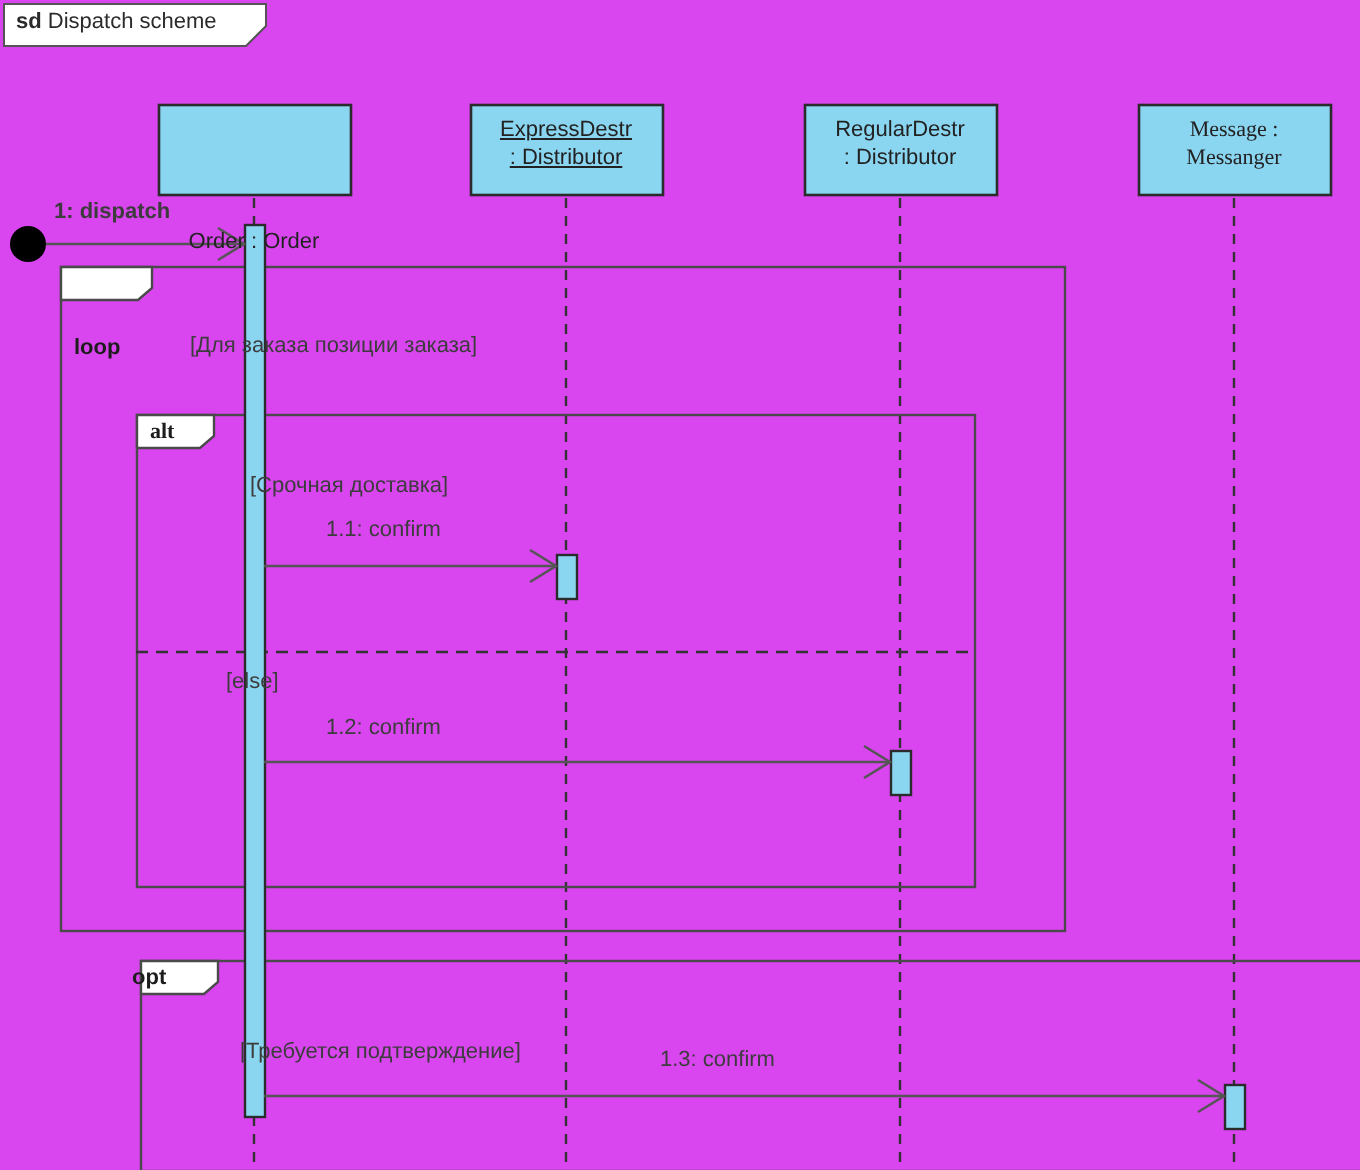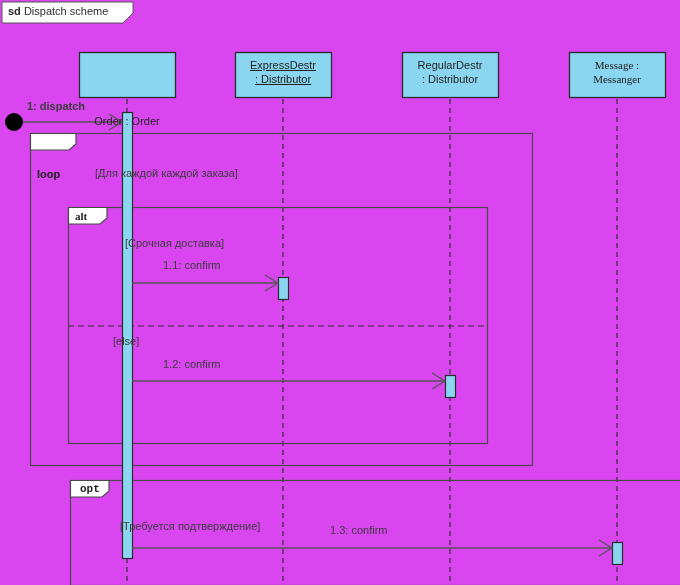--- a/index.html
+++ b/index.html
@@ -126,25 +126,25 @@
     <circle id="start-node" cx="14" cy="122" r="9" fill="#000000"></circle>
   </svg>
 
   <div class="layer-text">
     <div class="txt frame-title" style="left:8px; top:5px;">
       <b>sd</b>
       <span>Dispatch scheme</span>
     </div>
     <div id="text-nodes">
         <div class="txt frag-label" style="left: 37px; top: 136px; margin-top: 32px;">loop</div>
-        <div class="txt guard" style="left: 95px; top: 167px;">[Для каждой каждой заказа]</div>
+        <div class="txt guard" style="left: 95px; top: 167px;">[Для заказа позиции заказа]</div>
         <div class="txt frag-label" style="left: 75px; top: 210px; font-family: Liberation Serif, serif;">alt</div>
         <div class="txt guard" style="left: 125px; top: 237px;">[Срочная доставка]</div>
         <div class="txt guard" style="left: 113px; top: 335px;">[else]</div>
-        <div class="txt frag-label" style="left: 80px; top: 483px; font-family: Liberation Mono, monospace;">opt</div>
+        <div class="txt frag-label" style="left: 66px; top: 483px;">opt</div>
         <div class="txt guard" style="left: 120px; top: 520px;">[Требуется подтверждение]</div>
         <div class="txt lifeline-label center" style="left: 127px; top: 67px; margin-top: 47px;">Order : Order</div>
         <div class="txt lifeline-label center" style="left: 283px; top: 58px; text-decoration: underline;">ExpressDestr<div>: Distributor</div></div>
         <div class="txt lifeline-label center" style="left: 450px; top: 58px;">RegularDestr<div>: Distributor</div></div>
         <div class="txt lifeline-label center" style="left: 617px; top: 58px; font-family: Liberation Serif, serif;">Message :<div>Messanger</div></div>
         <div class="txt msg-label" style="left: 27px; top: 100px; font-weight: bold;">1: dispatch</div>
         <div class="txt msg-label" style="left: 163px; top: 259px;">1.1: confirm</div>
         <div class="txt msg-label" style="left: 163px; top: 358px;">1.2: confirm</div>
         <div class="txt msg-label" style="left: 330px; top: 524px;">1.3: confirm</div>
       </div>

